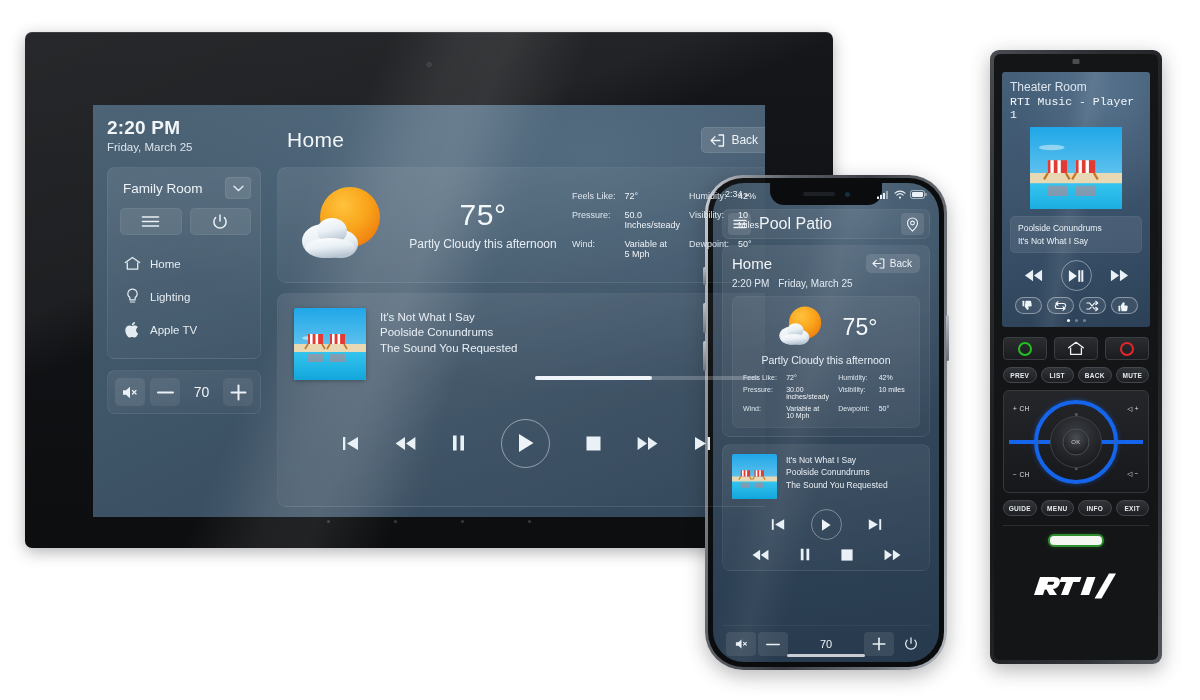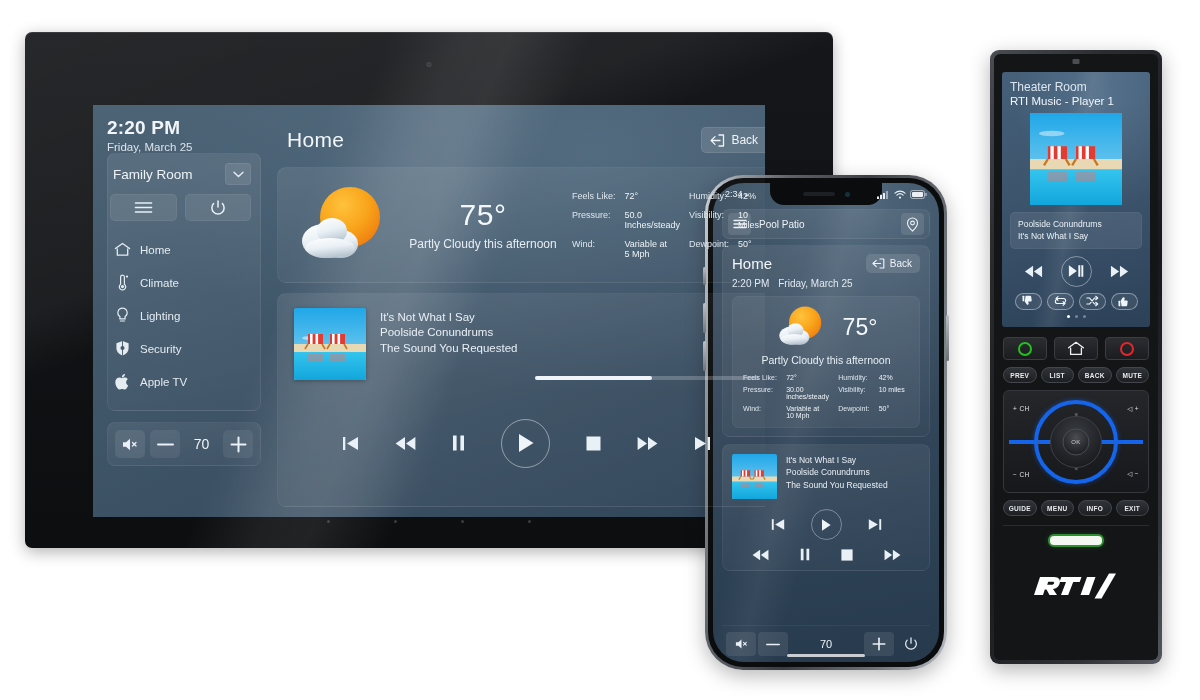--- a/index.html
+++ b/index.html
@@ -49,21 +49,21 @@
     background: linear-gradient(105deg, rgba(255,255,255,0) 30%, rgba(255,255,255,0.06) 40%,
       rgba(255,255,255,0.065) 47%, rgba(255,255,255,0) 56%);
   }
 
   
   .tab-left { width: 178px; flex: none; padding: 12px 10px 10px 14px; position: relative; z-index: 2; }
   .clock-time { font-size: 19px; font-weight: bold; letter-spacing: .2px; color: #f1f5f8; }
   .clock-date { font-size: 11.5px; color: #dbe4eb; margin-top: 2px; }
 
   .room-card {
-    margin-top: 0; border-radius: 8px; padding: 9px 9px 12px 2px;
+    margin-top: 14px; border-radius: 8px; padding: 9px 9px 12px 12px;
     background: linear-gradient(170deg, rgba(255,255,255,0.085), rgba(255,255,255,0.02));
     border: 1px solid rgba(255,255,255,0.07);
   }
   .room-head { display: flex; align-items: center; justify-content: space-between; }
   .room-name { font-size: 13.5px; color: #eef3f7; padding-left: 3px; }
   .chev-btn {
     width: 26px; height: 22px; border-radius: 4px;
     background: rgba(255,255,255,0.10); border: 1px solid rgba(255,255,255,0.08);
     display: flex; align-items: center; justify-content: center;
   }
@@ -170,21 +170,21 @@
   .sb-right { display: flex; align-items: center; gap: 4px; }
 
   .ph-body { padding: 4px 9px 0 9px; position: relative; z-index: 2; display: flex; flex-direction: column; flex: 1; }
   .ph-topbar {
     height: 30px; border-radius: 7px; display: flex; align-items: center; gap: 8px; padding: 0 5px;
     background: linear-gradient(170deg, rgba(255,255,255,0.09), rgba(255,255,255,0.03));
     border: 1px solid rgba(255,255,255,0.06);
   }
   .ph-iconbtn { width: 23px; height: 22px; border-radius: 4px; background: rgba(255,255,255,0.11);
     display: flex; align-items: center; justify-content: center; }
-  .ph-room { flex: 1; font-size: 10px; color: #eef3f7; }
+  .ph-room { flex: 1; font-size: 16px; color: #eef3f7; }
   .ph-card {
     margin-top: 6px; border-radius: 8px; padding: 8px 9px;
     background: linear-gradient(170deg, rgba(255,255,255,0.08), rgba(255,255,255,0.025));
     border: 1px solid rgba(255,255,255,0.055);
   }
   .ph-head { display: flex; align-items: center; justify-content: space-between; }
   .ph-title { font-size: 15px; color: #f2f6f9; }
   .ph-back { display: flex; align-items: center; gap: 5px; padding: 4px 8px 4px 6px; border-radius: 5px;
     background: rgba(255,255,255,0.12); font-size: 10px; color: #eef3f7; }
   .ph-datetime { font-size: 10px; color: #e2eaf1; margin-top: 5px; display: flex; gap: 9px; }
@@ -230,21 +230,21 @@
   .rm-screen {
     margin: 0 8px; height: 255px; border-radius: 3px; overflow: hidden; position: relative;
     background:
       radial-gradient(110% 80% at 70% 10%, rgba(150,185,215,0.22) 0%, rgba(0,0,0,0) 55%),
       linear-gradient(170deg, #46607a 0%, #3e566e 40%, #344b63 75%, #2c4157 100%);
     color: #eaf1f6; padding: 8px 8px 5px 8px; display: flex; flex-direction: column;
   }
   .rm-screen::after { content: ""; position: absolute; inset: 0; pointer-events: none;
     background: linear-gradient(100deg, rgba(255,255,255,0) 38%, rgba(255,255,255,0.07) 48%, rgba(255,255,255,0) 58%); }
   .rm-sub { font-size: 12px; color: #dbe5ee; position: relative; z-index: 2; }
-  .rm-title { font-size: 11.5px; color: #f1f6fa; margin-top: 1px; position: relative; z-index: 2; }
+  .rm-title { font-size: 11.5px; color: #f1f6fa; margin-top: 1px; position: relative; z-index: 2; font-family: Liberation Mono, monospace; }
   .rm-art { width: 92px; height: 92px; margin: 6px auto 0 auto; position: relative; z-index: 2; overflow: hidden; }
   .rm-nowplaying { margin-top: 7px; border-radius: 5px; padding: 5px 7px; position: relative; z-index: 2;
     background: rgba(255,255,255,0.085); border: 1px solid rgba(255,255,255,0.05); }
   .rm-nowplaying div { font-size: 8.5px; color: #eaf1f7; line-height: 1.45; }
   .rm-trans { display: flex; align-items: center; justify-content: center; gap: 18px; margin-top: 7px; position: relative; z-index: 2; }
   .rm-playcircle { width: 31px; height: 31px; border-radius: 50%; border: 1px solid rgba(255,255,255,0.4);
     display: flex; align-items: center; justify-content: center; }
   .rm-pillrow { display: flex; justify-content: center; gap: 5px; margin-top: 6px; position: relative; z-index: 2; }
   .rm-pill { width: 27px; height: 17px; border-radius: 9px; border: 1px solid rgba(255,255,255,0.4);
     background: rgba(255,255,255,0.07); display: flex; align-items: center; justify-content: center; }
@@ -334,47 +334,26 @@
             <div class="nav-item">
               <span class="ico">
                 <svg width="17" height="15" viewBox="0 0 17 15" class="icn">
                     <path d="M1.4 6.6 L8.5 1.4 L15.6 6.6 M3.3 6.9 V13.2 H13.7 V6.9" stroke="#e4ebf1" stroke-width="1.3" fill="none" stroke-linejoin="round" stroke-linecap="round"></path>
                   </svg>
               </span>
               <span class="lbl">Home</span>
             </div>
             <div class="nav-item">
               <span class="ico">
-                <svg width="15" height="17" viewBox="0 0 15 17" class="icn">
-                  <path d="M5.6 10.2 V3.1 a1.9 1.9 0 0 1 3.8 0 V10.2 a3.2 3.2 0 1 1 -3.8 0 Z" stroke="#e4ebf1" stroke-width="1.2" fill="none"></path>
-                  <circle cx="7.5" cy="12.6" r="1.6" fill="#e4ebf1"></circle>
-                    <circle cx="12" cy="2.6" r="1.1" fill="#e4ebf1"></circle>
-                </svg>
-              </span>
-              <span class="lbl">Climate</span>
-            </div>
-            <div class="nav-item">
-              <span class="ico">
                 <svg width="13" height="17" viewBox="0 0 13 17" class="icn">
                   <path d="M6.5 1.2 a4.6 4.6 0 0 0 -2.6 8.4 v2.2 h5.2 v-2.2 A4.6 4.6 0 0 0 6.5 1.2 Z" stroke="#e4ebf1" stroke-width="1.2" fill="none"></path>
                   <line x1="4.4" y1="14" x2="8.6" y2="14" stroke="#e4ebf1" stroke-width="1.2" stroke-linecap="round"></line>
                 </svg>
               </span>
               <span class="lbl">Lighting</span>
-            </div>
-            <div class="nav-item">
-              <span class="ico">
-                <svg width="15" height="17" viewBox="0 0 15 17" class="icn">
-                  <path d="M7.5 1 L13.6 3.3 V8 c0 4.1 -3.2 6.5 -6.1 7.6 C4.6 14.5 1.4 12.1 1.4 8 V3.3 Z" fill="#e4ebf1"></path>
-                  <path d="M7.5 1 L13.6 3.3 V8 c0 4.1 -3.2 6.5 -6.1 7.6 Z" fill="#4d6476" opacity="0.0"></path>
-                  <circle cx="7.5" cy="8" r="2" fill="#44596b"></circle>
-                  <rect x="7.1" y="1" width="0.9" height="14.6" fill="#44596b"></rect>
-                </svg>
-              </span>
-              <span class="lbl">Security</span>
             </div>
             <div class="nav-item">
               <span class="ico">
                 <svg width="15" height="17" viewBox="0 0 15 17" class="icn">
                   <path d="M11.1 9.2c0-2 1.6-2.9 1.7-3-0.9-1.4-2.4-1.5-2.9-1.6-1.2-0.1-2.4 0.7-3 0.7-0.6 0-1.6-0.7-2.6-0.7-1.3 0-2.6 0.8-3.3 2-1.4 2.4-0.4 6 1 8 0.7 1 1.5 2 2.5 2 1 0 1.4-0.6 2.6-0.6 1.2 0 1.5 0.6 2.6 0.6 1.1 0 1.8-1 2.4-2 0.8-1.1 1.1-2.2 1.1-2.3 0 0-2.1-0.8-2.1-3.1z" fill="#e4ebf1"></path>
                   <path d="M9.1 3.3c0.5-0.6 0.9-1.5 0.8-2.4-0.8 0-1.7 0.5-2.2 1.2-0.5 0.6-0.9 1.5-0.8 2.3 0.9 0.1 1.7-0.4 2.2-1.1z" fill="#e4ebf1"></path>
                 </svg>
               </span>
               <span class="lbl">Apple TV</span>
             </div>

